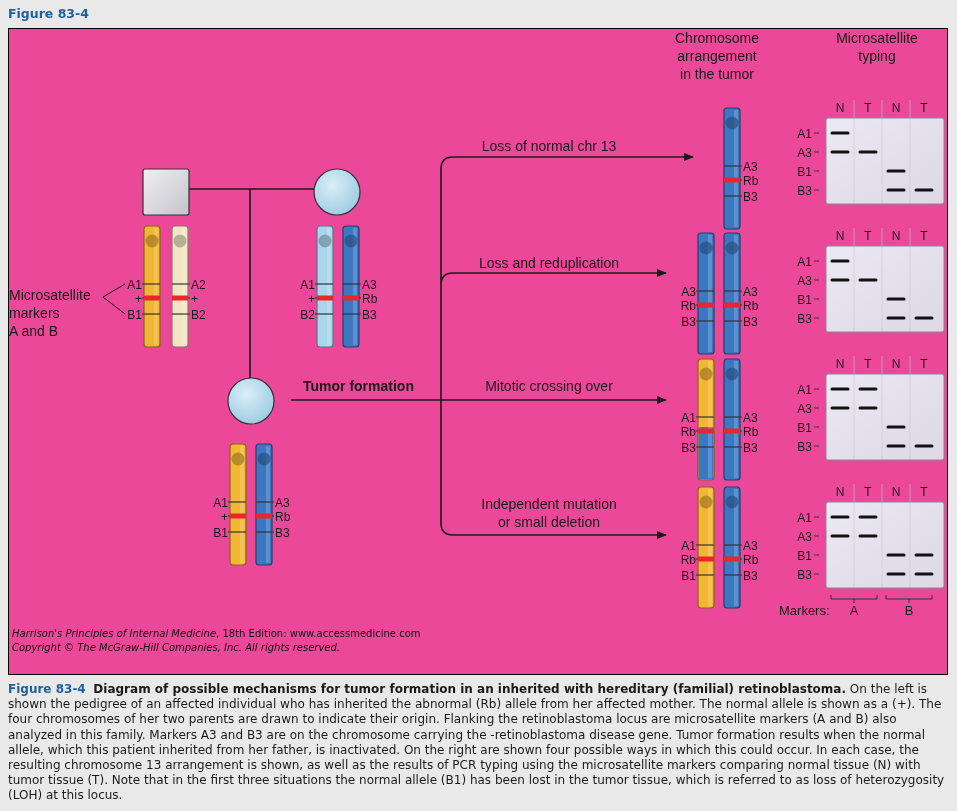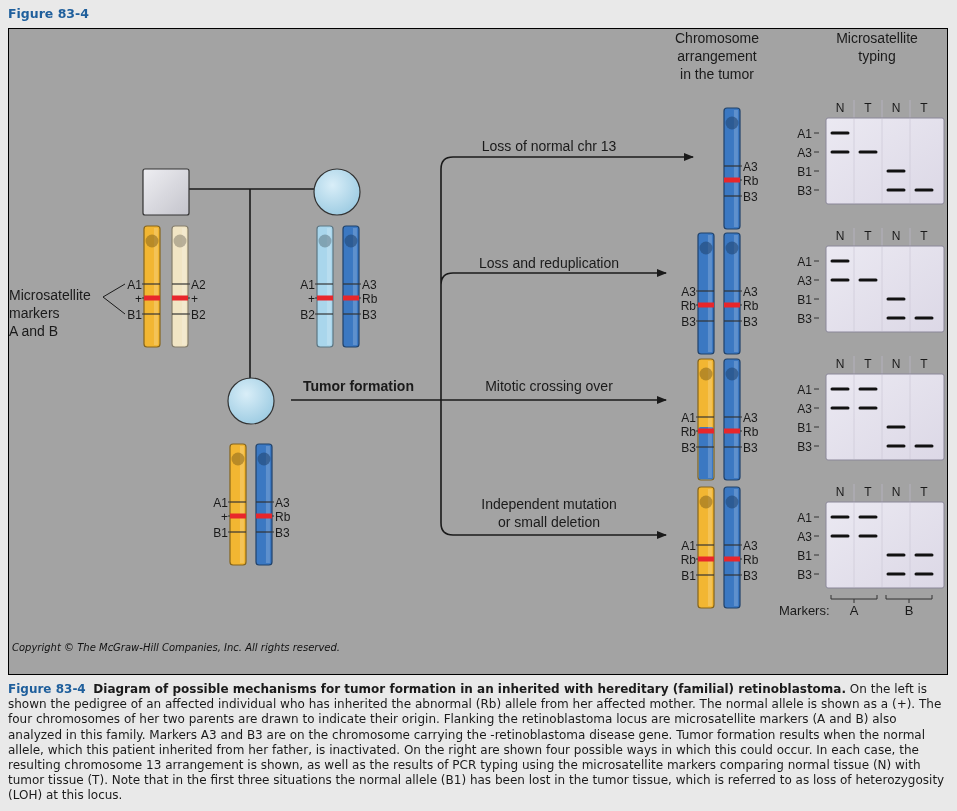--- a/index.html
+++ b/index.html
@@ -6,30 +6,30 @@
   body {
     width: 957px; height: 811px; background: #e9e9e9; position: relative; overflow: hidden;
     font-family: "DejaVu Sans", sans-serif;
   }
   #fig-label {
     position: absolute; left: 8px; top: 6px; font-size: 12.5px; font-weight: bold; color: #1f5f9c;
     font-family: "DejaVu Sans", sans-serif;
   }
   #frame {
     position: absolute; left: 8px; top: 28px; width: 938px; height: 645px;
-    background: #a3a3a3; border: 1.5px solid #000;
+    background: #ec4899; border: 1.5px solid #000;
   }
   #diagram { position: absolute; left: 0; top: 0; }
   #diagram text { font-family: "Liberation Sans", sans-serif; fill: #1a1a1a; }
   #source {
     position: absolute; left: 3px; top: 598px; font-size: 10px; color: #111; line-height: 13px;
     font-family: "DejaVu Sans", sans-serif;
   }
   #source .it { font-style: italic; }
-  #copyright { margin-top: 14px; font-style: italic; }
+  #copyright { margin-top: 1px; font-style: italic; }
   #caption {
     position: absolute; left: 8px; top: 682px; width: 938px; font-size: 12px; line-height: 15.2px;
     color: #1a1a1a; font-family: "DejaVu Sans", sans-serif;
   }
   #caption .cap-num { color: #1f5f9c; font-weight: bold; }
   #caption .cap-title { font-weight: bold; }
 </style>
 </head>
 <body>
 
@@ -401,20 +401,21 @@
     <g>
       <text x="778" y="614" font-size="13">Markers:</text>
       <path d="M830,594 L830,598 L876,598 L876,594 M853,598 L853,602" stroke="#333" stroke-width="1" fill="none"></path>
       <path d="M885,594 L885,598 L931,598 L931,594 M908,598 L908,602" stroke="#333" stroke-width="1" fill="none"></path>
       <text x="853" y="614" text-anchor="middle" font-size="13">A</text>
       <text x="908" y="614" text-anchor="middle" font-size="13">B</text>
     </g>
   </svg>
 
   <div id="source">
+    <div><span class="it">Harrison's Principles of Internal Medicine</span><span>, 18th Edition: www.accessmedicine.com</span></div>
     <div id="copyright">Copyright © The McGraw-Hill Companies, Inc. All rights reserved.</div>
   </div>
 </div>
 
 <div id="caption">
   <span class="cap-num">Figure 83-4</span>&nbsp;
   <span class="cap-title">Diagram of possible mechanisms for tumor formation in an inherited with hereditary (familial) retinoblastoma.</span>
   <span>On the left is shown the pedigree of an affected individual who has inherited the abnormal (Rb) allele from her affected mother. The normal allele is shown as a (+). The four chromosomes of her two parents are drawn to indicate their origin. Flanking the retinoblastoma locus are microsatellite markers (A and B) also analyzed in this family. Markers A3 and B3 are on the chromosome carrying the -retinoblastoma disease gene. Tumor formation results when the normal allele, which this patient inherited from her father, is inactivated. On the right are shown four possible ways in which this could occur. In each case, the resulting chromosome 13 arrangement is shown, as well as the results of PCR typing using the microsatellite markers comparing normal tissue (N) with tumor tissue (T). Note that in the first three situations the normal allele (B1) has been lost in the tumor tissue, which is referred to as loss of heterozygosity (LOH) at this locus.</span>
 </div>
 

